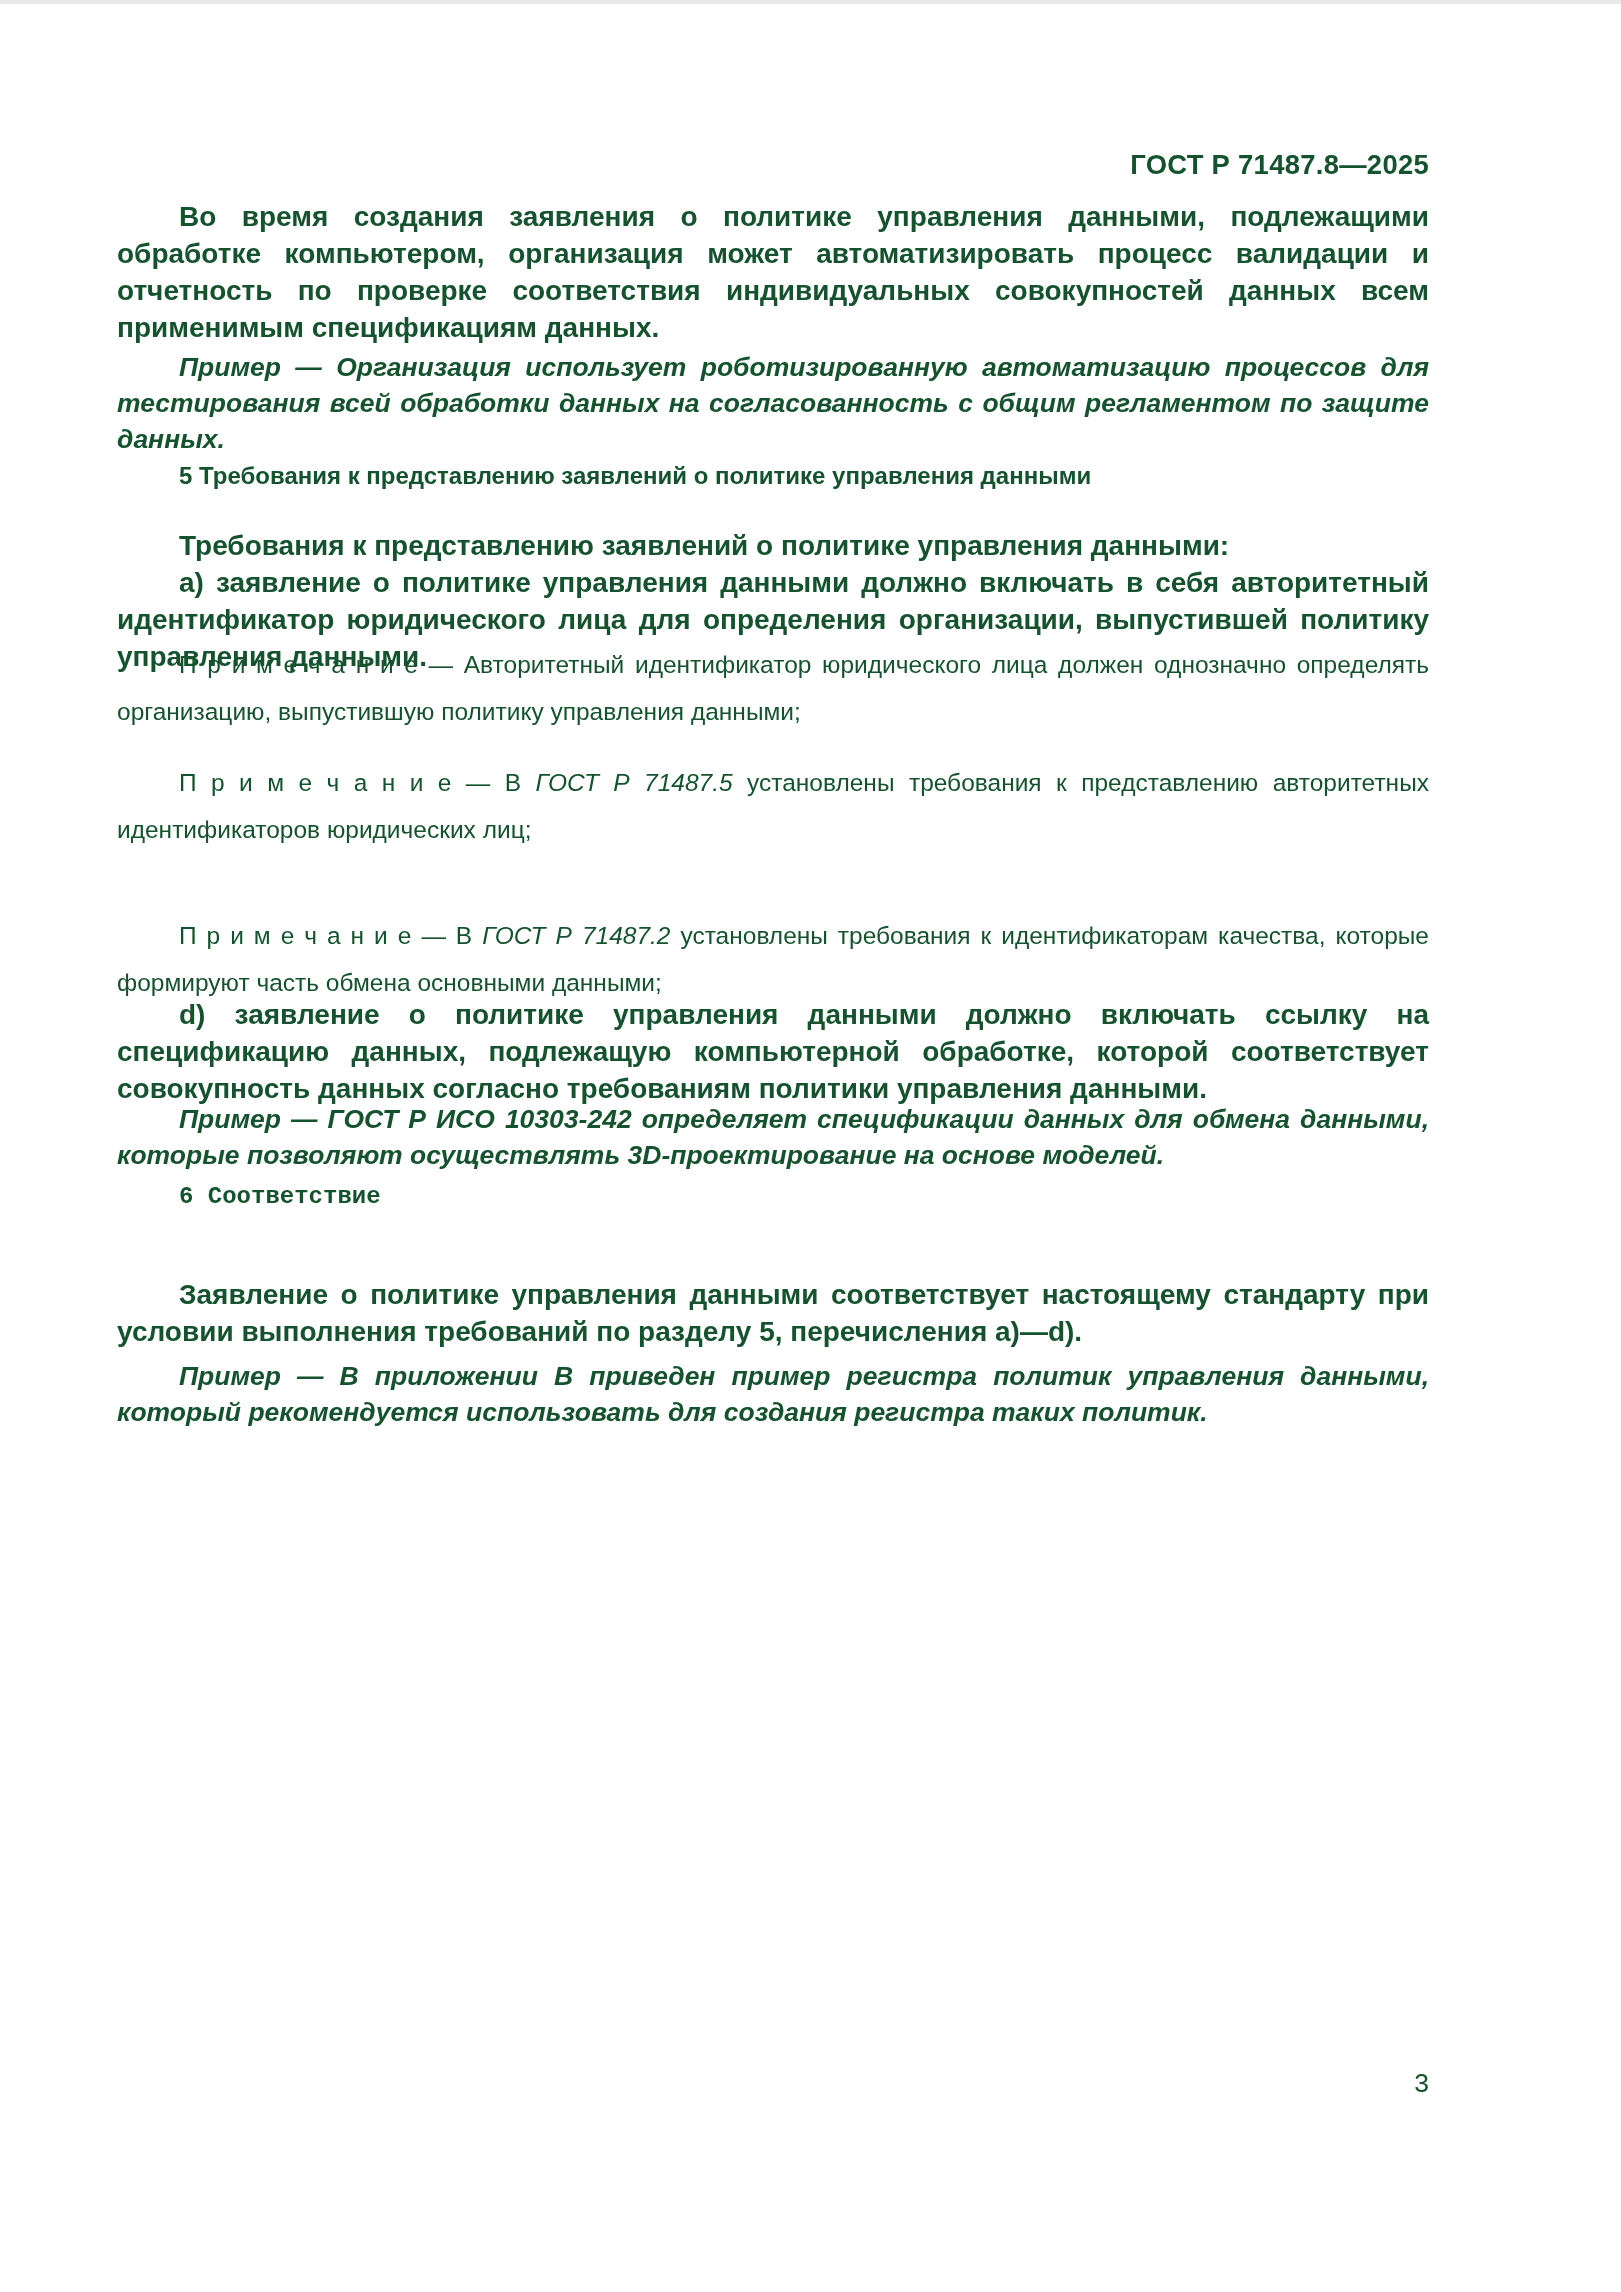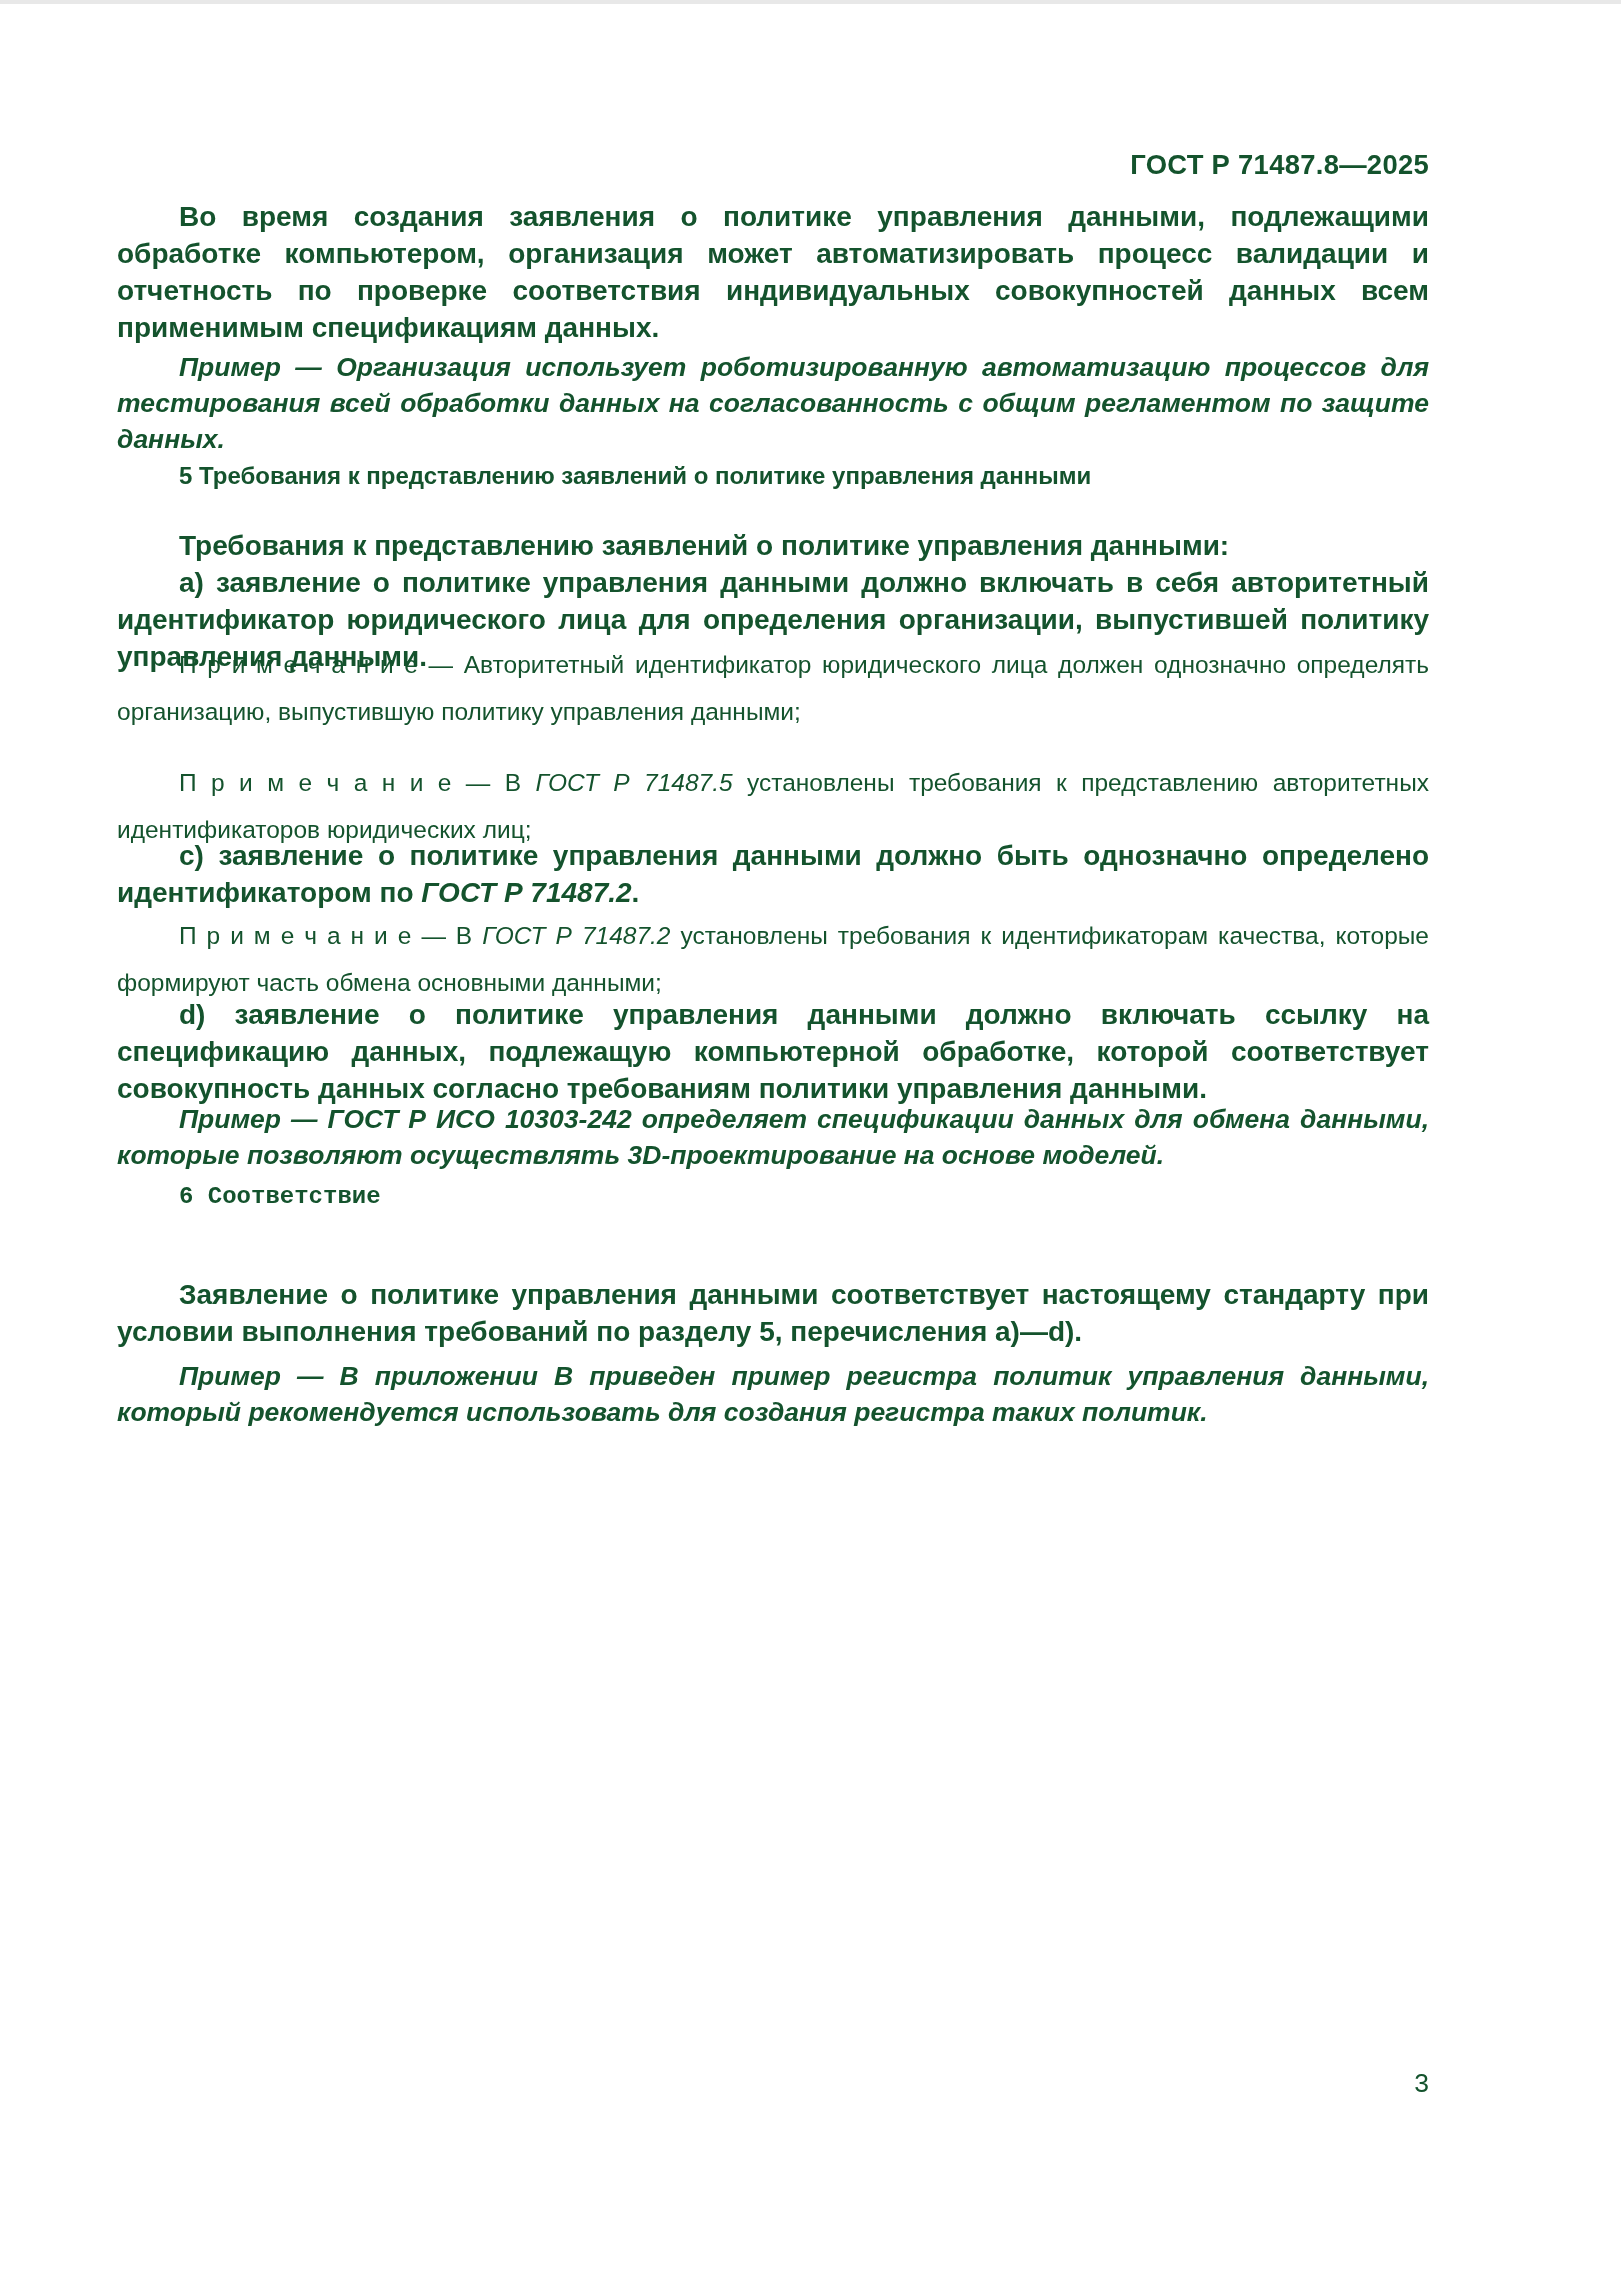--- a/index.html
+++ b/index.html
@@ -82,21 +82,20 @@
 
   <p class="abs body-p indent" style="top:523px;">Требования к представлению заявлений о политике управления данными:</p>
 
   <p class="abs body-p indent" style="top:560px;">a) заявление о политике управления данными должно включать в себя авторитетный идентификатор юридического лица для определения организации, выпустившей политику управления данными.</p>
 
   <p class="abs note-p indent" style="top:637px;">П р и м е ч а н и е — Авторитетный идентификатор юридического лица должен однозначно определять организацию, выпустившую политику управления данными;</p>
 
 
   <p class="abs note-p indent" style="top:755px;"><span>П р и м е ч а н и е — В </span><span class="ref-italic">ГОСТ Р 71487.5</span><span> установлены требования к представлению авторитетных идентификаторов юридических лиц;</span></p>
 
-  <p class="abs body-p indent" style="top:833px;"><span>c) заявление о политике управления данными должно быть однозначно определено идентификатором по </span><span class="ref-italic">ГОСТ Р 71487.2</span><span>.</span></p>
 
   <p class="abs note-p indent" style="top:908px;"><span>П р и м е ч а н и е — В </span><span class="ref-italic">ГОСТ Р 71487.2</span><span> установлены требования к идентификаторам качества, которые формируют часть обмена основными данными;</span></p>
 
   <p class="abs body-p indent" style="top:992px;">d) заявление о политике управления данными должно включать ссылку на спецификацию данных, подлежащую компьютерной обработке, которой соответствует совокупность данных согласно требованиям политики управления данными.</p>
 
   <p class="abs example-p indent" style="top:1097px;font-style:italic;">Пример — ГОСТ Р ИСО 10303-242 определяет спецификации данных для обмена данными, которые позволяют осуществлять 3D-проектирование на основе моделей.</p>
 
   <h2 class="abs section-heading" style="top:1174px;font-family:Liberation Mono, monospace;">6 Соответствие</h2>
 
   <p class="abs body-p indent" style="top:1272px;">Заявление о политике управления данными соответствует настоящему стандарту при условии выполнения требований по разделу 5, перечисления a)—d).</p>

